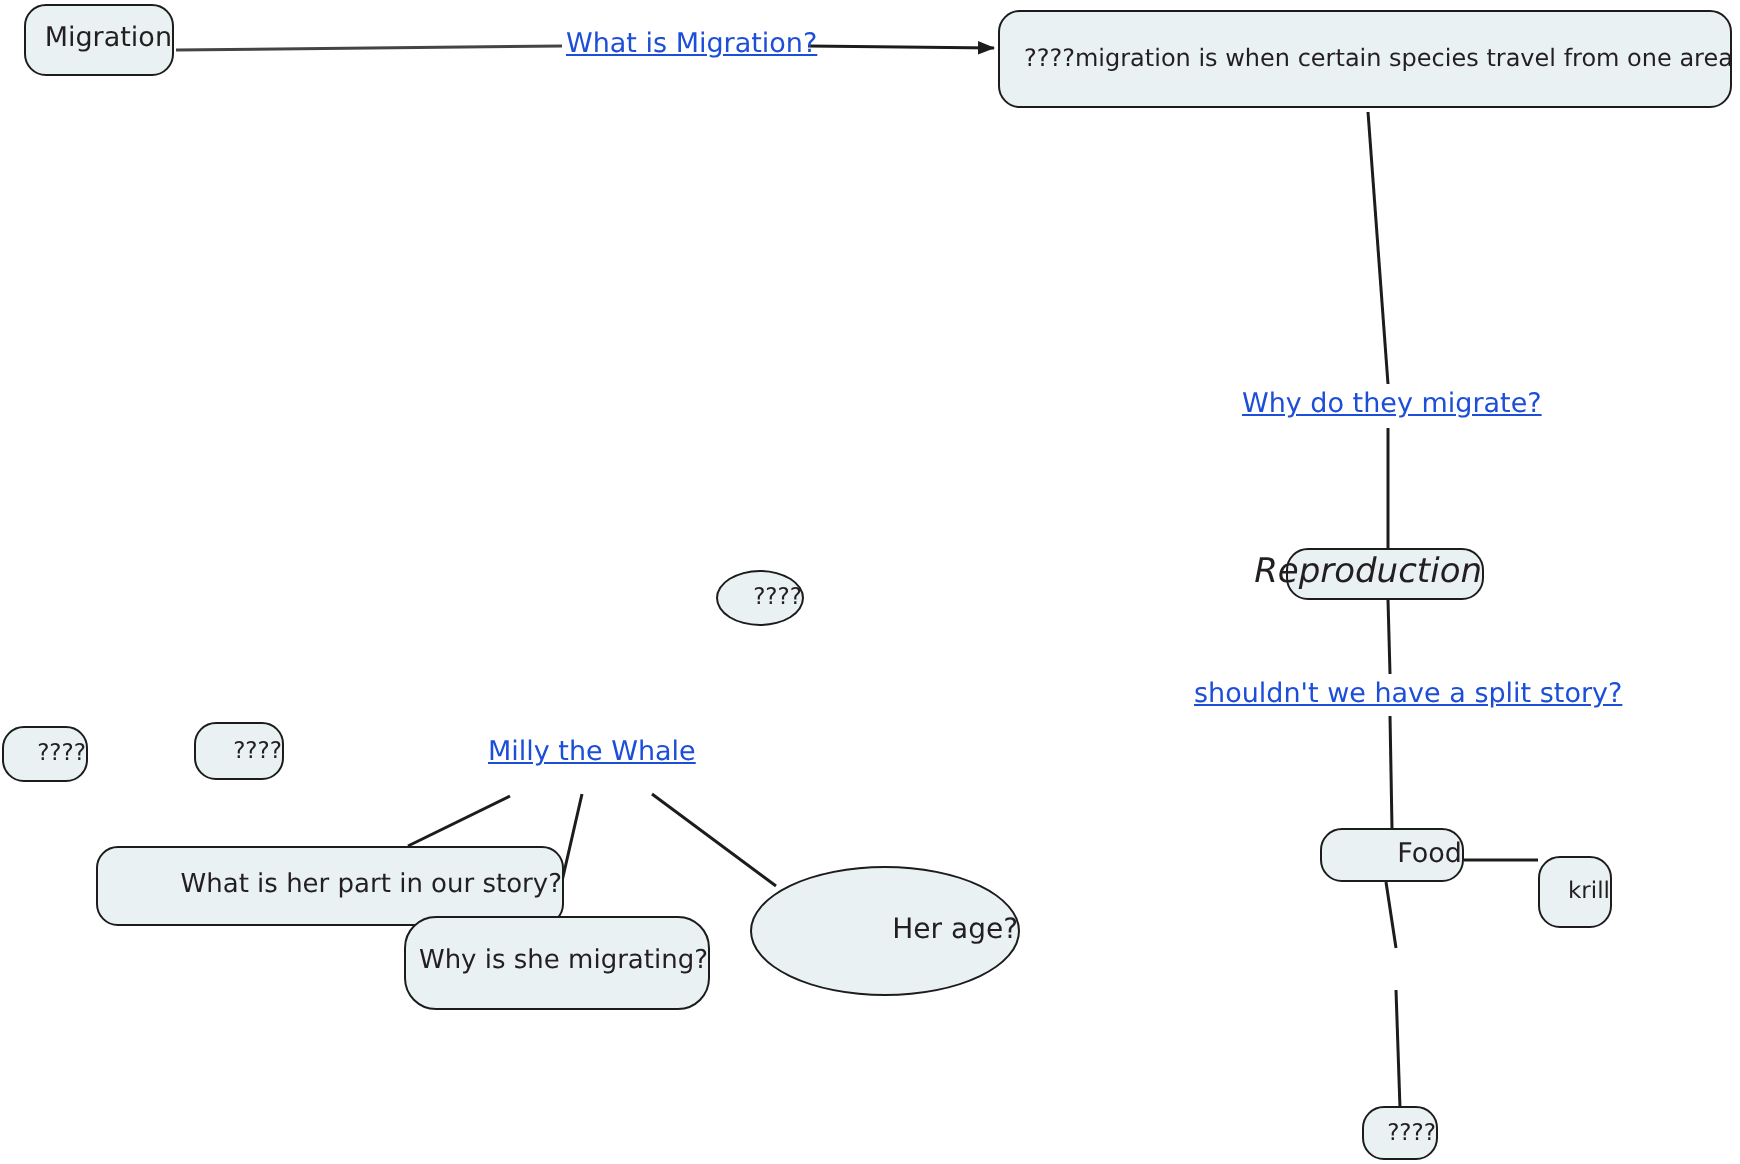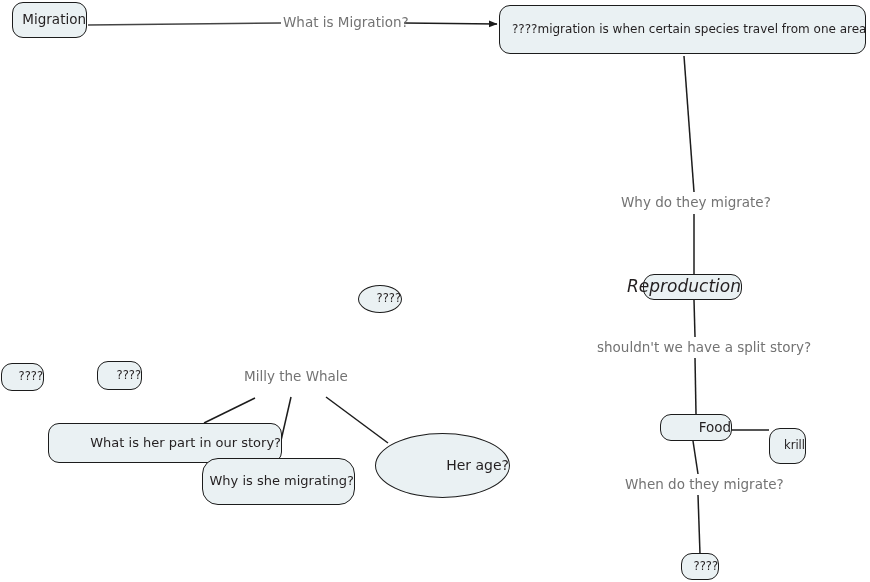--- a/index.html
+++ b/index.html
@@ -40,24 +40,25 @@
     white-space: nowrap;
   }
   .node.rounded {
     border-radius: 11px;
   }
   .node.ellipse {
     border-radius: 50%;
   }
   .label {
     position: absolute;
-    color: #737373;
+    color: #1d4ed8;
     white-space: nowrap;
     background: transparent;
     line-height: 1.1;
+    text-decoration: underline;
   }
 </style>
 </head>
 <body>
 
 <div id="canvas">
 
   <svg id="edges" viewBox="0 0 870 582" width="870" height="582" xmlns="http://www.w3.org/2000/svg">
     <defs>
       <marker id="arrowRight" markerWidth="9" markerHeight="9" refX="8" refY="4.0" orient="auto" markerUnits="userSpaceOnUse">
@@ -137,17 +138,16 @@
   <div class="node ellipse" style="left:375px; top:433px; width:135px; height:65px; font-size:14px;">
     <span>Her age?</span>
   </div>
 
   <div class="label" style="left:283px; top:15px; font-size:13.5px;">What is Migration?</div>
 
   <div class="label" style="left:621px; top:195px; font-size:13.5px;">Why do they migrate?</div>
 
   <div class="label" style="left:597px; top:340px; font-size:13.5px;">shouldn't we have a split story?</div>
 
-  <div class="label" style="left:625px; top:477px; font-size:13.5px;">When do they migrate?</div>
 
   <div class="label" style="left:244px; top:369px; font-size:13.5px;">Milly the Whale</div>
 
 </div>
 
 </body></html>

